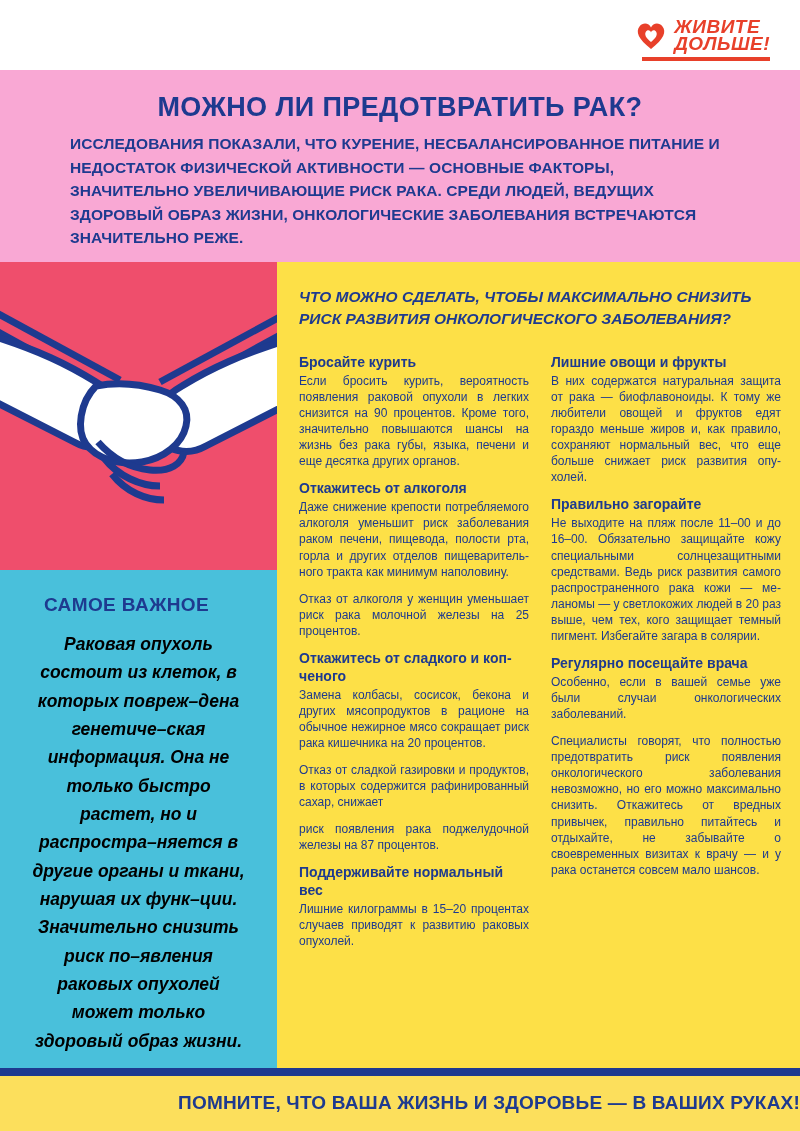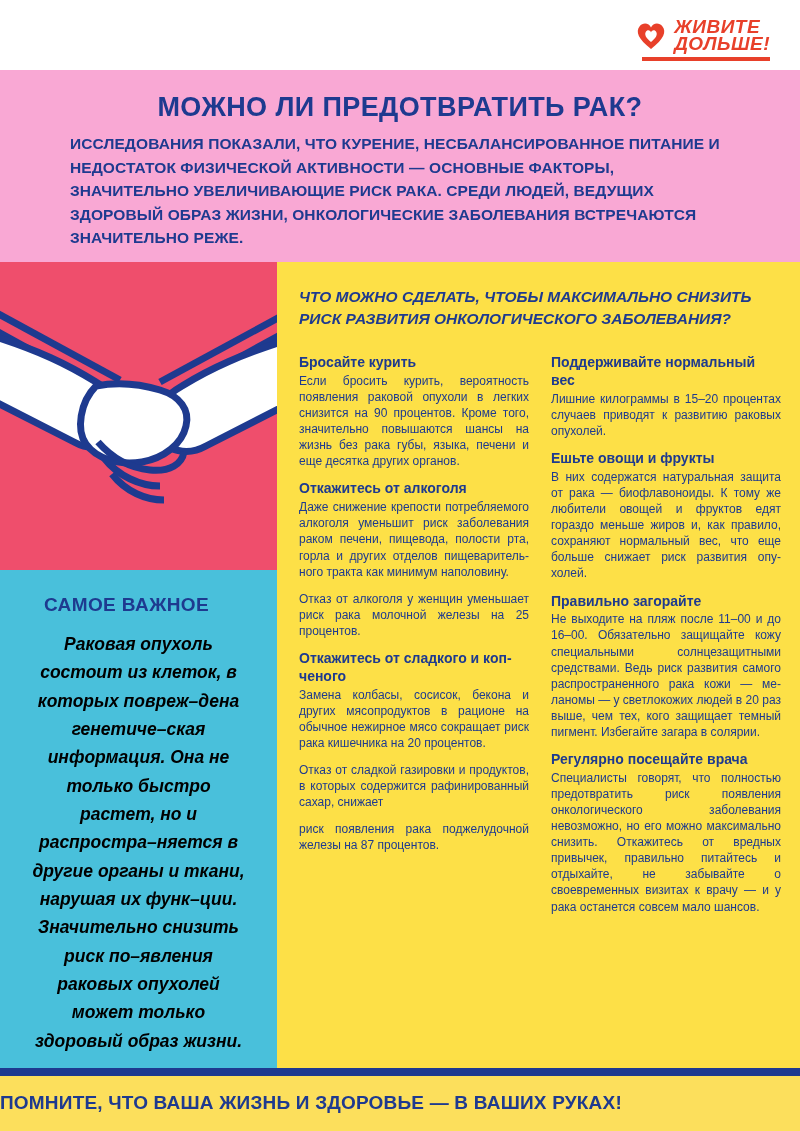--- a/index.html
+++ b/index.html
@@ -83,21 +83,21 @@
   }
 
   
   .footer{
     position:absolute;left:0;top:1068px;width:800px;height:63px;background:#fcdf5c;
   }
   .footer-bar{
     position:absolute;left:0;top:0;width:800px;height:8px;background:#1e3a8f;
   }
   .footer-text{
-    position:absolute;left:0;top:24px;width:800px;text-align:left;
+    position:absolute;left:0;top:24px;width:800px;text-align:right;
     color:#1e3a8f;font-size:19px;font-weight:bold;letter-spacing:0.2px;
   }
 </style>
 </head>
 <body>
 
 <div class="logo-strip">
   <div class="logo">
     <span class="logo-heart">
       <svg width="34" height="34" viewBox="0 0 34 34">
@@ -165,31 +165,32 @@
     <div class="blk">
       <p>риск появления рака поджелу­дочной железы на 87 процентов.</p>
     </div>
 
     <div class="blk">
       <h4>Поддерживайте нормальный вес</h4>
       <p>Лишние килограммы в 15–20 процентах случаев приводят к развитию раковых опухолей.</p>
     </div>
 
     <div class="blk">
-      <h4>Ешьте овощи и фрукты</h4>
+      <h4>Лишние овощи и фрукты</h4>
       <p>В них содержатся натуральная защита от рака — биофлавонои­ды. К тому же любители овощей и фруктов едят гораздо меньше жиров и, как правило, сохраняют нормальный вес, что еще боль­ше снижает риск развития опу­холей.</p>
     </div>
 
     <div class="blk">
       <h4>Правильно загорайте</h4>
       <p>Не выходите на пляж после 11–00 и до 16–00. Обязательно за­щищайте кожу специальными солнцезащитными средствами. Ведь риск развития самого рас­пространенного рака кожи — ме­ланомы — у светлокожих людей в 20 раз выше, чем тех, кого за­щищает темный пигмент. Избе­гайте загара в солярии.</p>
     </div>
 
     <div class="blk">
       <h4>Регулярно посещайте врача</h4>
+      <p>Особенно, если в вашей семье уже были случаи онкологических заболеваний.</p>
       <p>Специалисты говорят, что полно­стью предотвратить риск появ­ления онкологического заболе­вания невозможно, но его можно максимально снизить. Откажи­тесь от вредных привычек, пра­вильно питайтесь и отдыхайте, не забывайте о своевременных визитах к врачу — и у рака оста­нется совсем мало шансов.</p>
     </div>
 
   </div>
 </div>
 
 <div class="footer">
   <div class="footer-bar"></div>
   <div class="footer-text">ПОМНИТЕ, ЧТО ВАША ЖИЗНЬ И ЗДОРОВЬЕ — В ВАШИХ РУКАХ!</div>
 </div>

